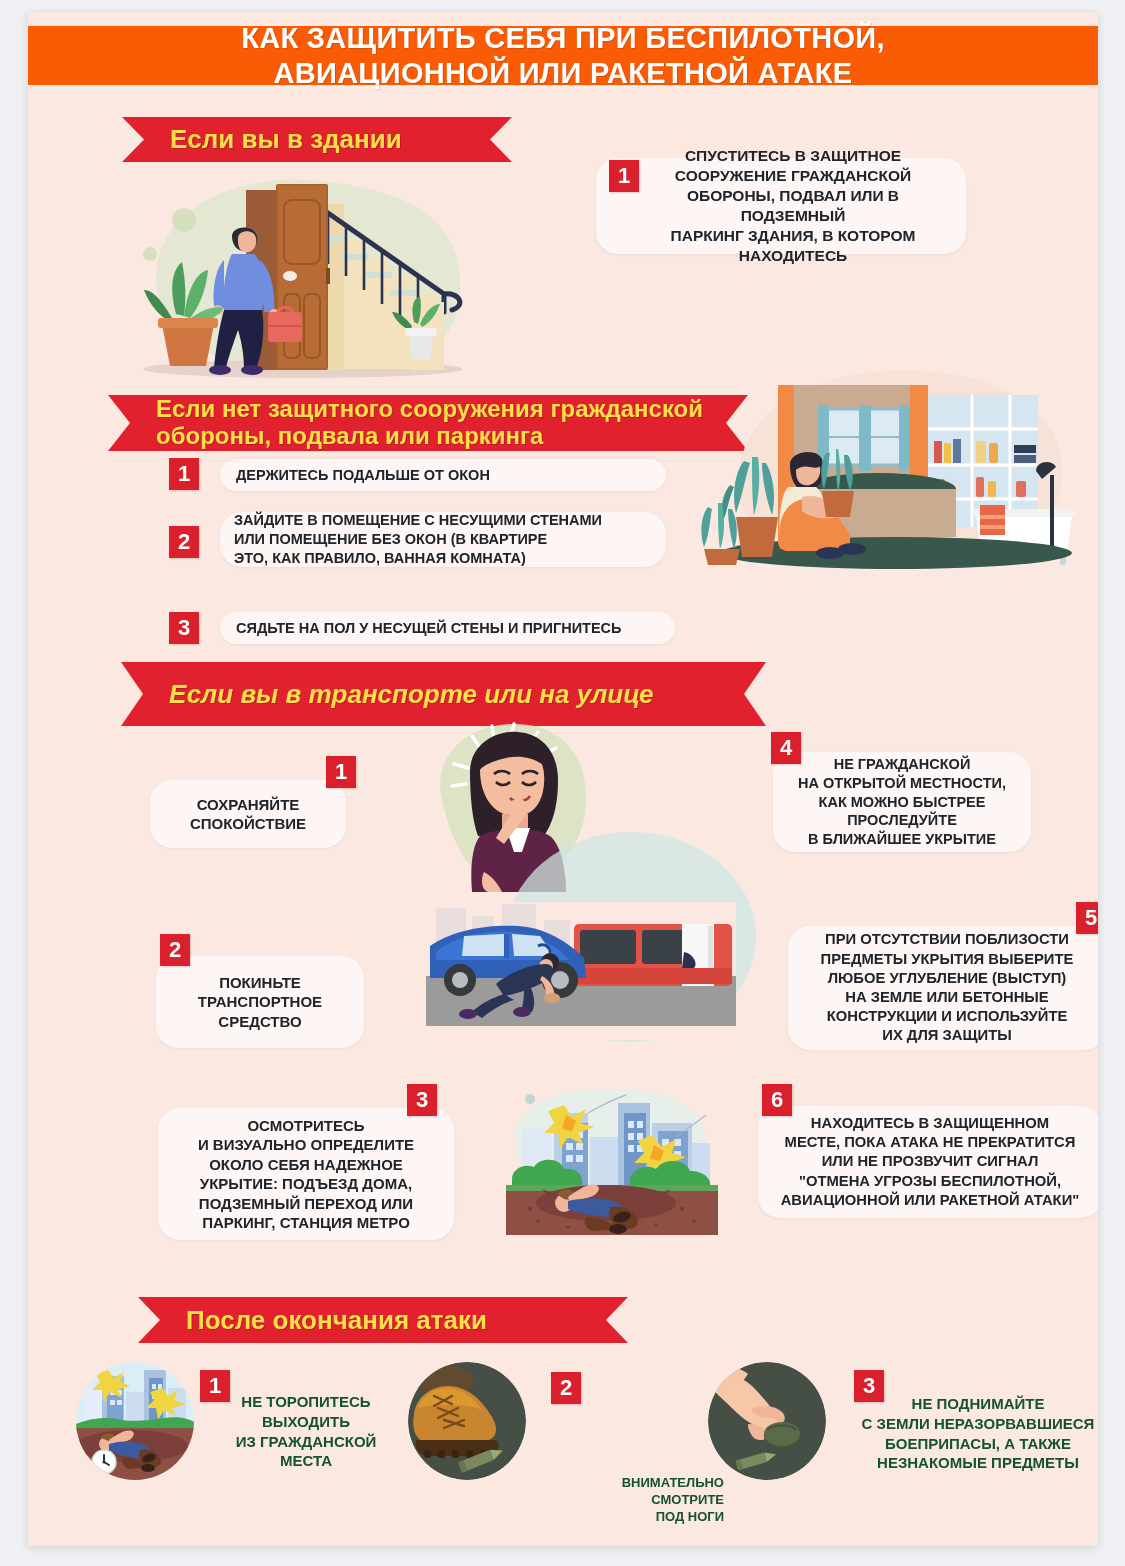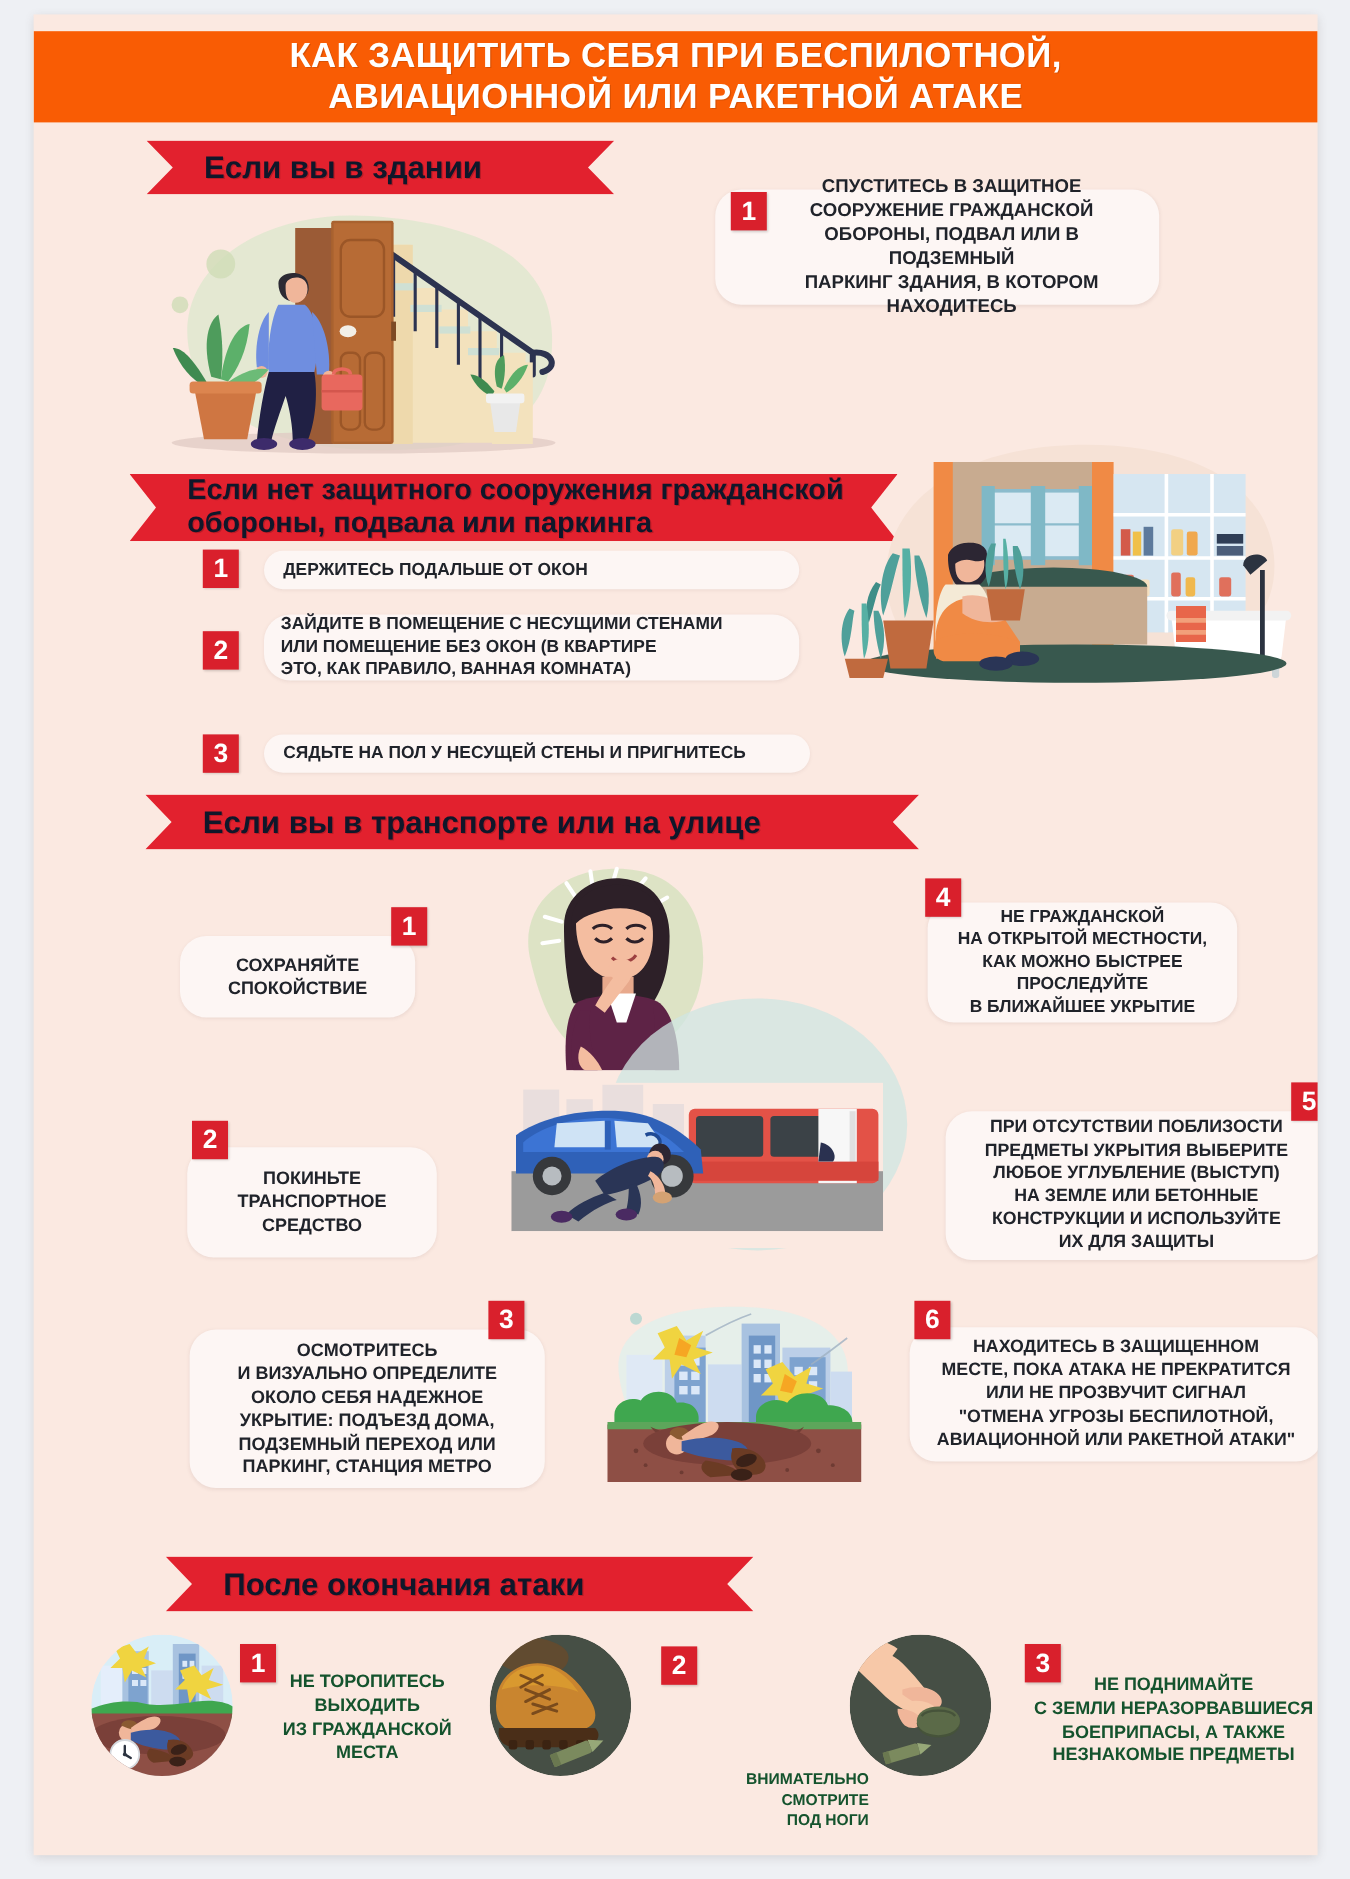--- a/index.html
+++ b/index.html
@@ -11,44 +11,44 @@
   }
   .poster{
     position:absolute;left:28px;top:12px;
     width:1070px;height:1534px;
     background:#fbe9e1;
     box-shadow:0 2px 8px rgba(90,70,70,.18);
     overflow:hidden;
   }
   
   .hdr{
-    position:absolute;left:0;top:14px;width:100%;height:76px;
+    position:absolute;left:0;top:14px;width:100%;height:59px;
     background:#f95c04;
     display:flex;align-items:center;justify-content:center;
   }
   .hdr h1{
     margin:0;color:#fff;text-align:center;
     font-size:29px;font-weight:bold;line-height:1.18;
     letter-spacing:.3px;
     text-shadow:1px 1px 0 rgba(0,0,0,.13);
   }
   .hdr h1 .l2{display:block;}
   
   .ribbon{
     position:absolute;background:#e2212e;
-    color:#0f172a;font-weight:bold;
+    color:#fde047;font-weight:bold;
     display:flex;align-items:center;
     box-sizing:border-box;
     clip-path:polygon(0 0,100% 0,calc(100% - 22px) 50%,100% 100%,0 100%,22px 50%);
     padding-left:48px;padding-right:44px;
     text-shadow:1px 1px 0 rgba(0,0,0,.18);
   }
   #ribbon-building{left:94px;top:105px;width:390px;height:45px;font-size:26px;}
   #ribbon-noshelter{left:80px;top:383px;width:640px;height:56px;font-size:24px;line-height:1.12;align-items:center;}
-  #ribbon-transport{left:93px;top:650px;width:645px;height:46px;font-size:26px;}
+  #ribbon-transport{left:93px;top:650px;width:645px;height:64px;font-size:26px;font-style:italic;}
   #ribbon-after{left:110px;top:1285px;width:490px;height:46px;font-size:26px;}
   
   .badge{
     position:absolute;width:30px;height:32px;background:#d9202c;
     color:#fff;font-size:22px;font-weight:bold;
     display:flex;align-items:center;justify-content:center;
     line-height:1;z-index:4;
     box-shadow:1px 1px 2px rgba(0,0,0,.18);
   }
   

